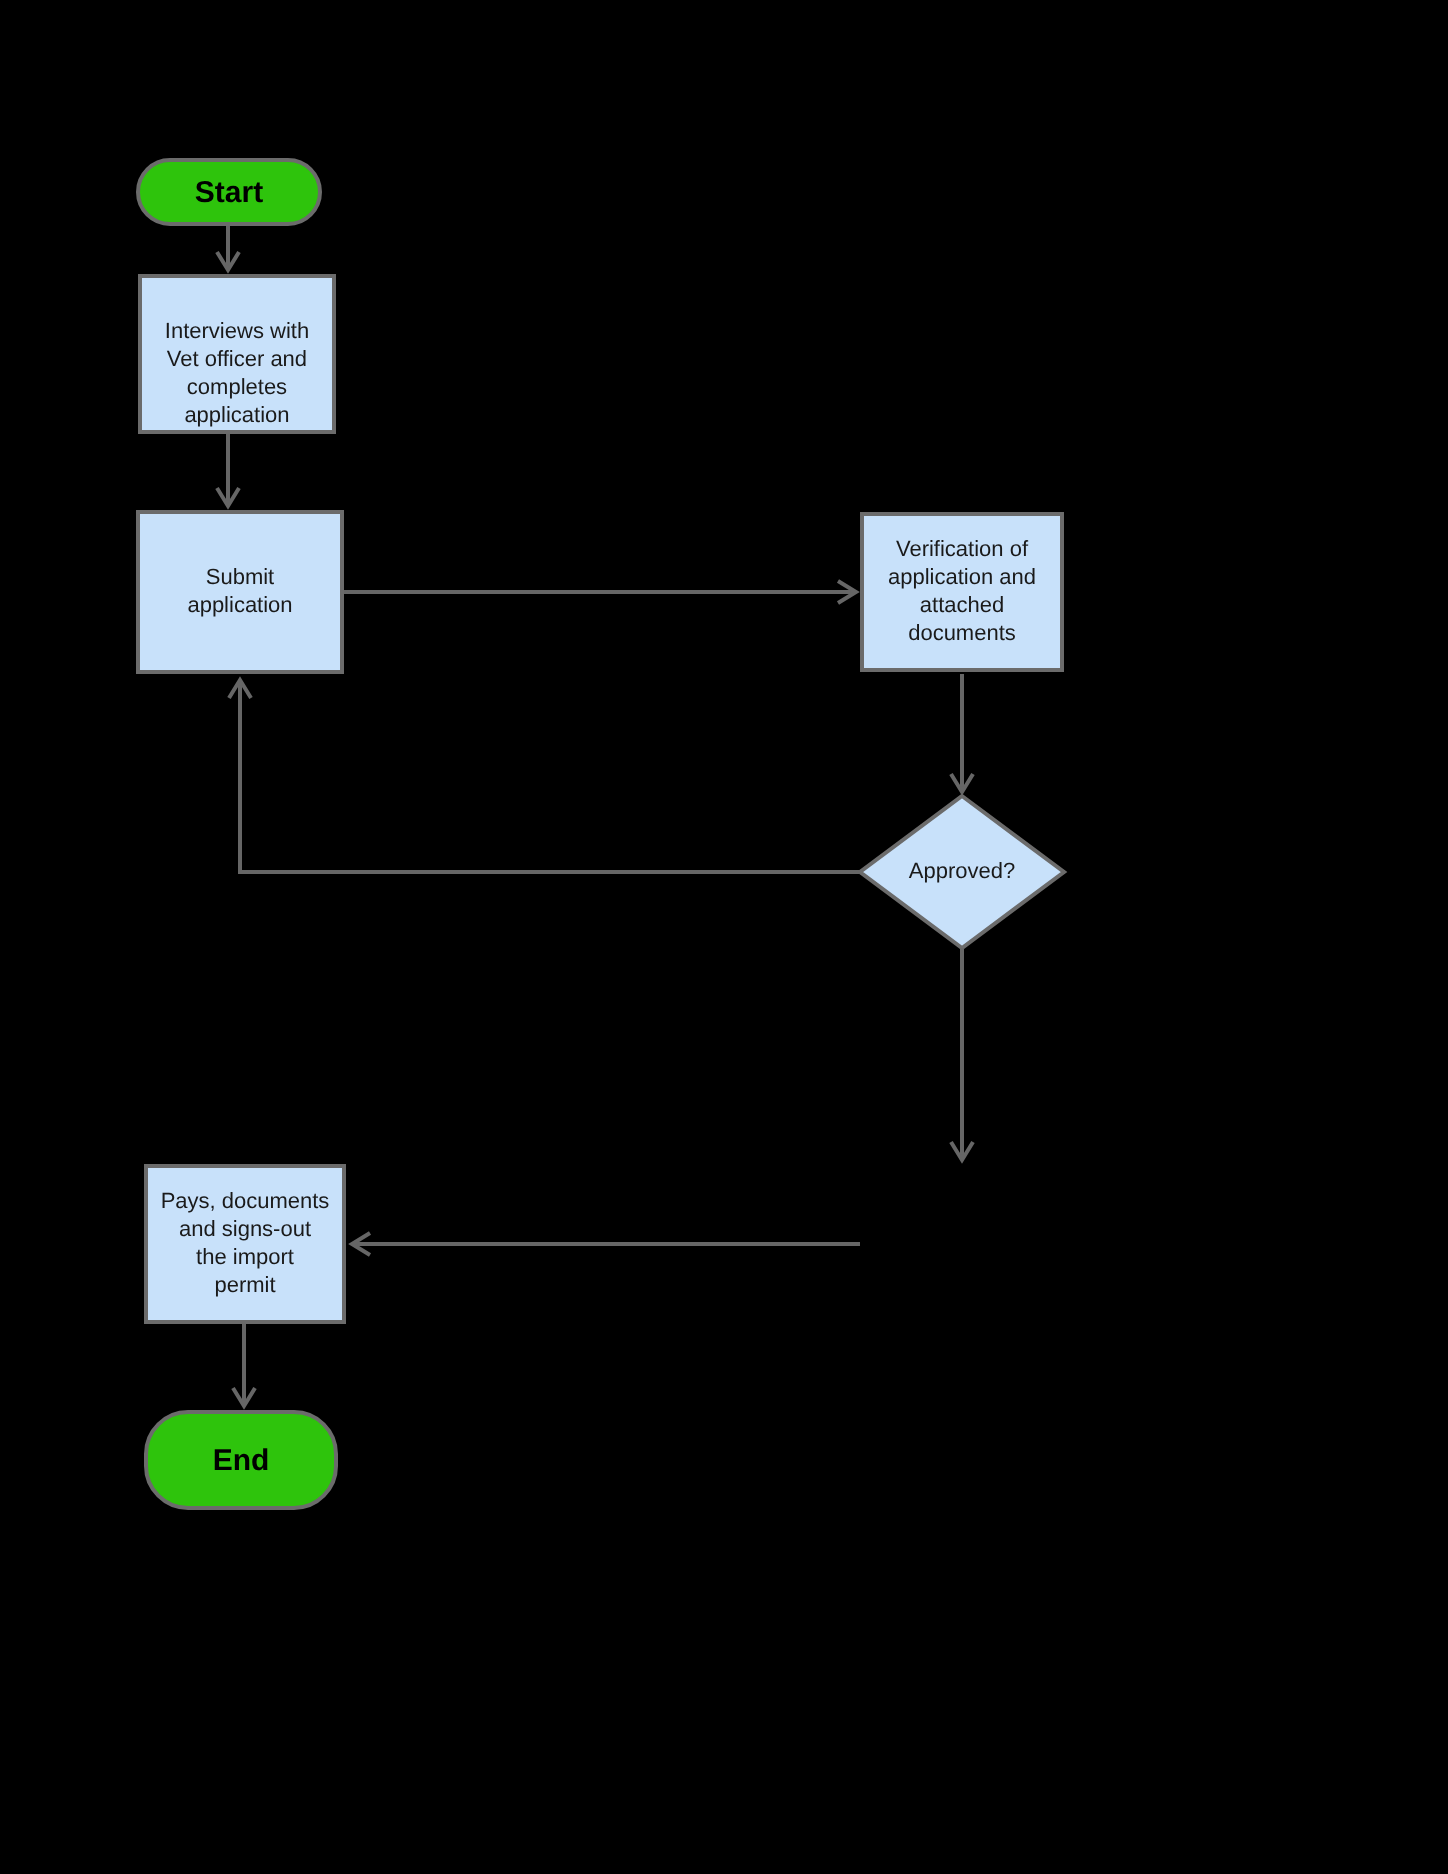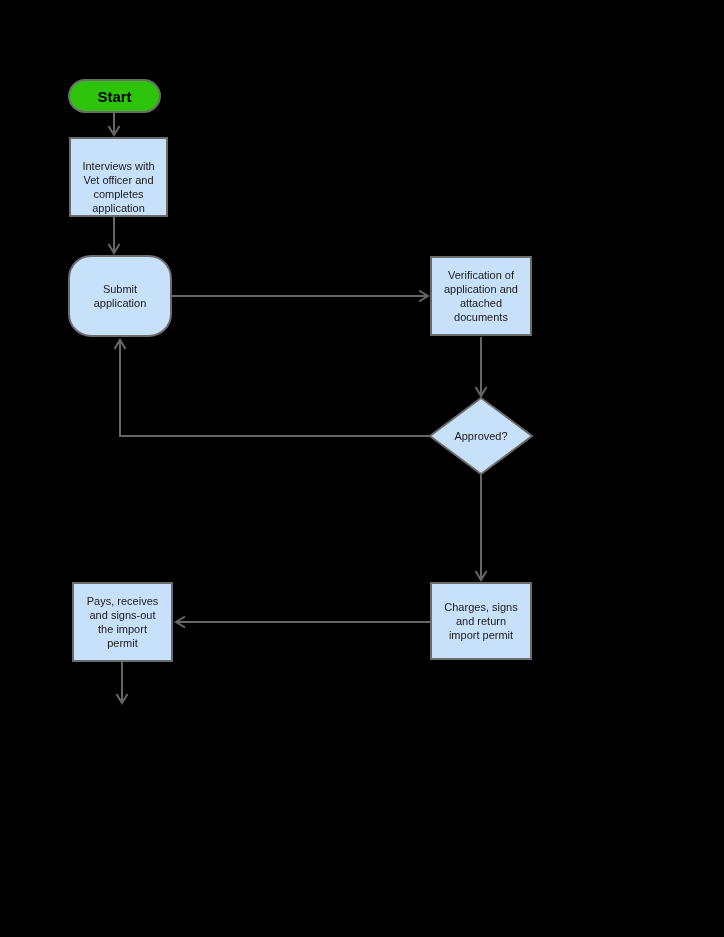--- a/index.html
+++ b/index.html
@@ -117,43 +117,41 @@
     <span class="label">Start</span>
   </div>
 
   <div class="node process" style="left:69px; top:137px; width:99px; height:80px;align-items:flex-end;">
     <span class="label">Interviews with
 Vet officer and
 completes
 application</span>
   </div>
 
-  <div class="node process" style="left:68px; top:255px; width:104px; height:82px;border-radius:23px;">
+  <div class="node process" style="left:68px; top:255px; width:104px; height:82px;">
     <span class="label">Submit
 application</span>
   </div>
 
   <div class="node process" style="left:430px; top:256px; width:102px; height:80px;justify-content:center;">
     <span class="label">Verification of
 application and
 attached
 documents</span>
   </div>
 
   <div class="decision-label" style="left:431px; top:424px; width:100px; height:24px;">
     <span class="label">Approved?</span>
   </div>
 
-  <div class="node process" style="left:430px; top:582px; width:102px; height:78px;">
-    <span class="label">Charges, signs
-and return
-import permit</span>
-  </div>
 
   <div class="node process" style="left:72px; top:582px; width:101px; height:80px;">
-    <span class="label">Pays, receives
+    <span class="label">Pays, documents
 and signs-out
 the import
 permit</span>
   </div>
 
+  <div class="node terminal" style="left:72px; top:705px; width:97px; height:50px;">
+    <span class="label">End</span>
+  </div>
 
 </div>
 
 </body></html>

